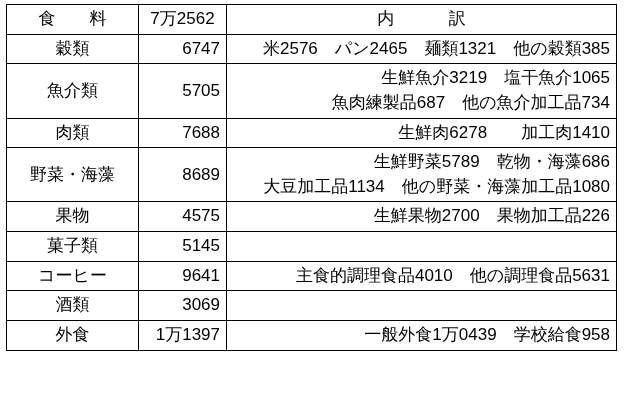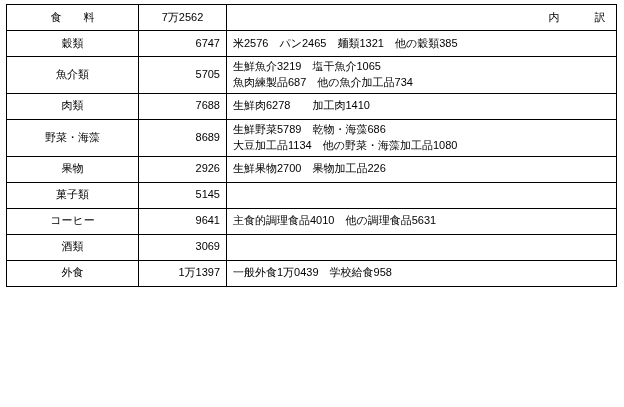--- a/index.html
+++ b/index.html
@@ -16,21 +16,21 @@
     height: 407px;
     position: relative;
     background: #ffffff;
     box-sizing: border-box;
   }
   table.data-table {
     border-collapse: collapse;
     table-layout: fixed;
     width: 610px;
     margin: 4px 0 0 6px;
-    font-size: 11px;
+    font-size: 17px;
   }
   table.data-table td {
     border: 1px solid #000000;
     padding: 2px 6px;
     vertical-align: middle;
     line-height: 1.45;
     height: 26px;
     box-sizing: border-box;
   }
   col.c-cat { width: 132px; }
@@ -46,25 +46,25 @@
   }
   td.val {
     text-align: right;
     padding-right: 8px;
     margin-left: 18px;
   }
   td.val.head {
     text-align: center;
   }
   td.det {
-    text-align: left;
+    text-align: right;
     padding-left: 8px;
   }
   td.det.head {
-    text-align: right;
+    text-align: center;
     letter-spacing: 0.4em;
     text-indent: 0.4em;
   }
   .det-line {
     white-space: nowrap;
   }
   .tall td {
     height: 50px;
   }
 </style>
@@ -116,21 +116,21 @@
         <td class="cat">野菜・海藻</td>
         <td class="val">8689</td>
         <td class="det">
           <div class="det-line">生鮮野菜5789　乾物・海藻686</div>
           <div class="det-line">大豆加工品1134　他の野菜・海藻加工品1080</div>
         </td>
       </tr>
 
       <tr>
         <td class="cat">果物</td>
-        <td class="val">2926</td>
+        <td class="val">4575</td>
         <td class="det">
           <div class="det-line">生鮮果物2700　果物加工品226</div>
         </td>
       </tr>
 
 
       <tr>
         <td class="cat">菓子類</td>
         <td class="val">5145</td>
         <td class="det">

